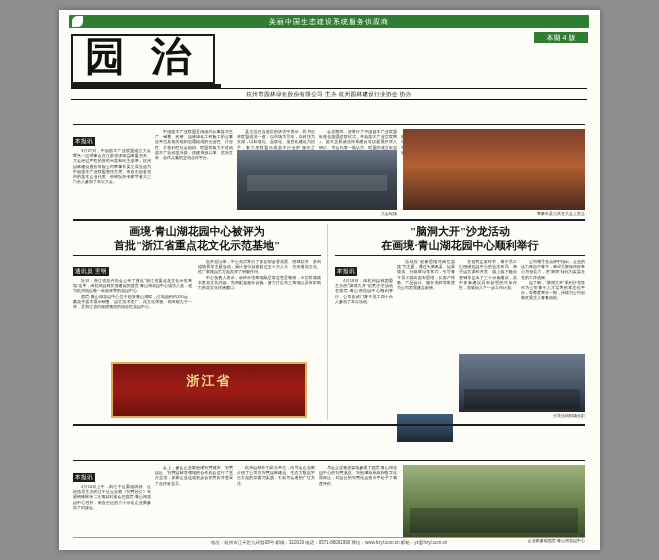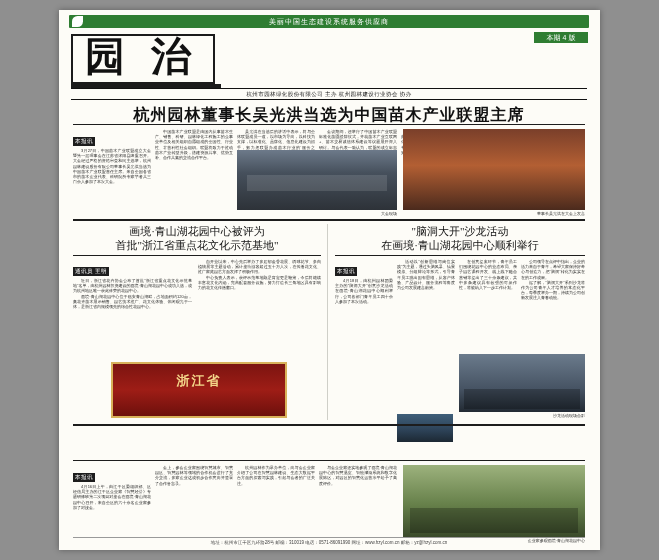--- a/index.html
+++ b/index.html
@@ -89,32 +89,33 @@
     background:rgba(255,255,255,.12);
   }
   .ph-people::after{
     content:"";position:absolute;left:4%;bottom:6%;width:92%;height:34%;
     background:rgba(0,0,0,.25);
   }
   
   .plaque{
     position:absolute;background:linear-gradient(180deg,#7c1410 0%,#9e1d16 50%,#6d100c 100%);
     border:2px solid #d8b15a;
+    padding-left:20px;
   }
   .plaque .l1,.plaque .l2{
     position:absolute;left:0;width:100%;text-align:center;color:#f4d78a;
     font-family:"Liberation Serif","DejaVu Serif",serif;font-weight:bold;
   }
   .plaque .l1{top:8px;font-size:13px;letter-spacing:2px;}
   .plaque .l2{top:28px;font-size:11px;letter-spacing:1px;}
   
   .hl2{
     position:absolute;text-align:center;color:#111;
     font-family:"Liberation Serif","DejaVu Serif",serif;
-    font-weight:normal;
+    font-weight:bold;
   }
   .hl2 .ln{display:block;}
   
   .footer{
     position:absolute;left:14px;bottom:5px;width:512px;text-align:center;
     font-size:4.5px;color:#444;border-top:1px solid #999;padding-top:2px;
   }
   .v-rule{position:absolute;width:1px;background:#cfcfc8;}
 </style>
 </head>
@@ -133,21 +134,20 @@
     <div class="nameplate">
       <div class="np-box"></div>
       <div class="np-char np-1">园</div>
       <div class="np-char np-2">治</div>
       <div class="np-under"></div>
     </div>
 
 
     <div class="sponsor">杭州市园林绿化股份有限公司 主办        杭州园林建设行业协会  协办</div>
 
-    <div class="hl1">杭州园林董事长吴光洪当选为中国苗木产业联盟主席</div>
     <div class="rule" style="left:14px;top:114px;width:512px;height:1px;"></div>
 
     <div class="col" style="left:14px;top:119px;width:78px;">
       <span class="lead-badge">本报讯</span>
       <div class="ptxt sp">3月27日，中国苗木产业联盟成立大会暨第一届理事会在江苏省沭阳县隆重召开。大会经过严格的资格审查和民主选举，杭州园林建设股份有限公司董事长吴光洪当选为中国苗木产业联盟首任主席。来自全国各省市的苗木企业代表、科研院所专家学者共三百余人参加了本次大会。</div>
     </div>
     <div class="col" style="left:96px;top:119px;width:78px;">
       <div class="ptxt sp">中国苗木产业联盟是由国内从事苗木生产、销售、科研、园林绿化工程施工的企事业单位及相关组织自愿组成的全国性、行业性、非营利性社会组织。联盟将致力于推动苗木产业转型升级，搭建资源共享、优势互补、合作共赢的交流合作平台。</div>
     </div>
     <div class="col" style="left:178px;top:119px;width:78px;">

